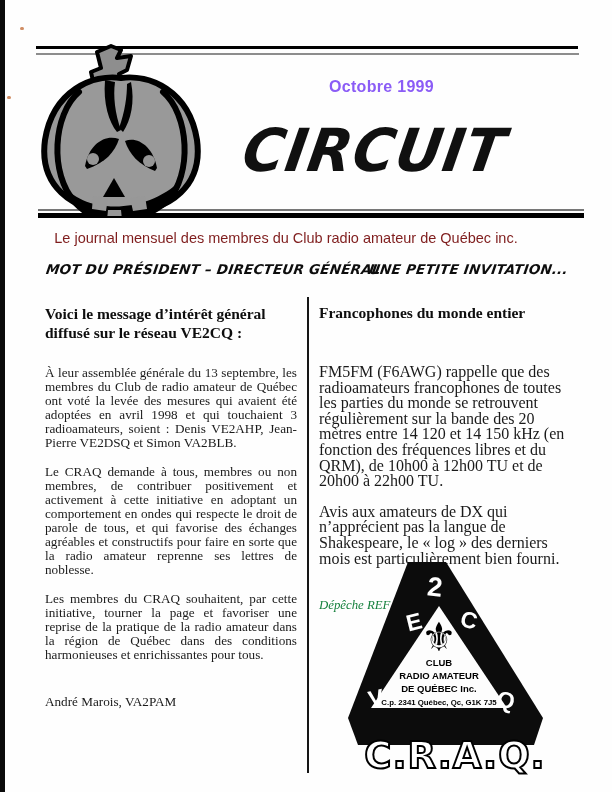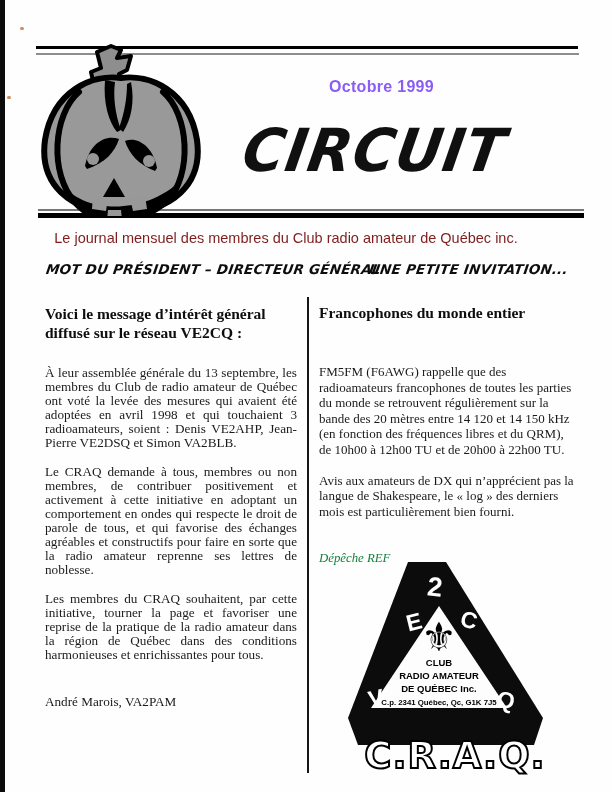--- a/index.html
+++ b/index.html
@@ -36,21 +36,21 @@
     letter-spacing:.2px;color:#0d0d0d;white-space:nowrap;
   }
   .hdr-left{left:45px;top:261px;}
   .hdr-right{left:368px;top:261px;}
   
   .col-divider{left:307px;top:297px;width:2px;height:476px;background:#161616;}
   .left-col{left:45px;top:304px;width:252px;}
   .right-col{left:319px;top:303px;width:260px;}
   .col-heading{font:bold 15.5px "Liberation Serif",serif;line-height:19px;margin:0 0 24px 0;color:#0e0e0e;}
   .left-col p.body-text{font-size:13.2px;line-height:14px;text-align:justify;margin:0 0 15px 0;color:#1a1a1a;}
-  .right-col p.body-text{font-size:13px;line-height:15.6px;text-align:left;margin:0 0 15px 0;color:#1a1a1a;}
+  .right-col p.body-text{font-size:16px;line-height:15.6px;text-align:left;margin:0 0 15px 0;color:#1a1a1a;}
   .right-col .col-heading{margin-bottom:42px;}
   .signature{margin-top:30px;font-size:13.2px;line-height:19px;color:#1a1a1a;}
   .signature span{display:block;}
   .source-line{margin-top:32px;font-size:12.8px;color:#15803d;font-style:italic;}
   
   .pumpkin{left:33px;top:44px;z-index:2;}
   .club-logo{left:338px;top:556px;z-index:1;}
 </style>
 </head>
 <body>

